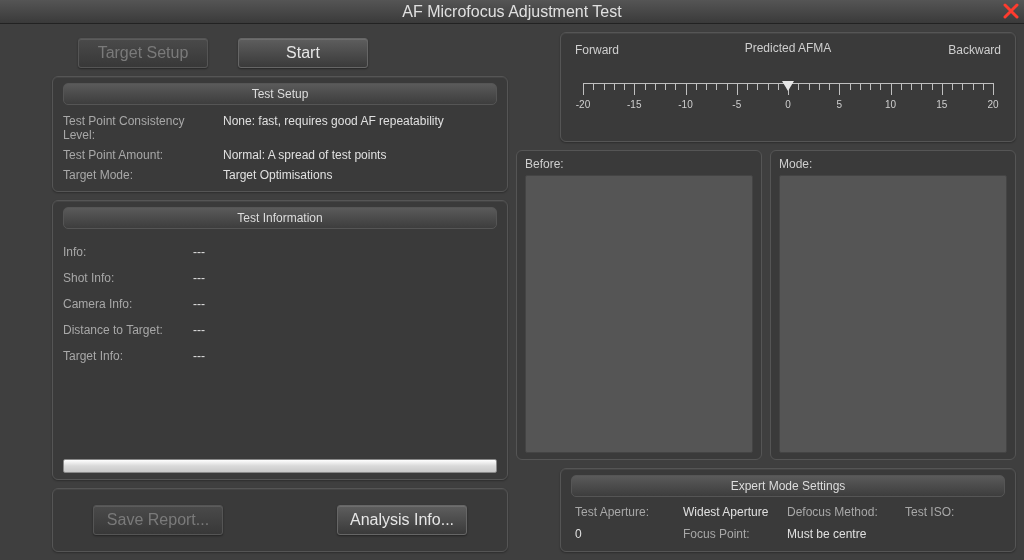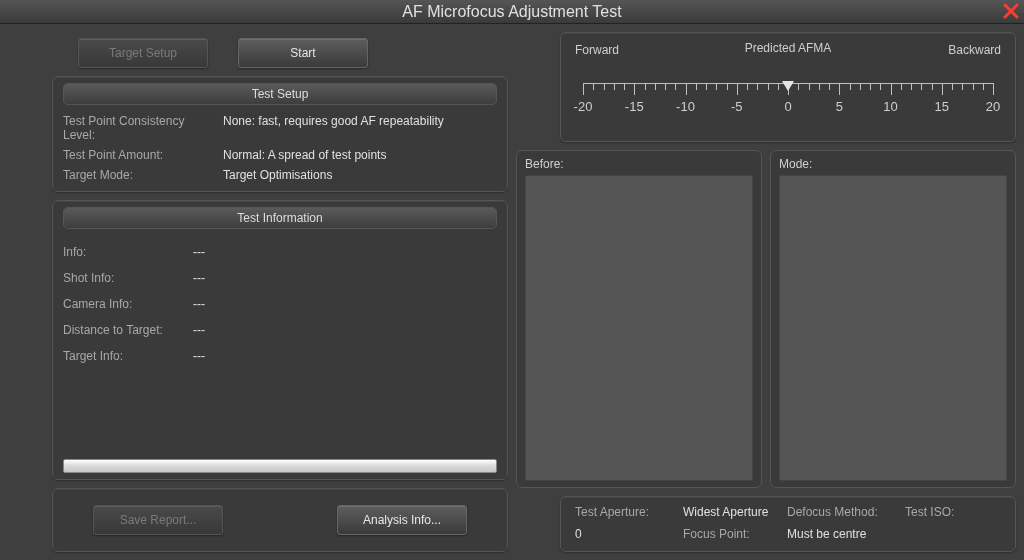--- a/index.html
+++ b/index.html
@@ -50,21 +50,21 @@
     margin-bottom: 6px;
     font-size: 12px;
   }
   .btn {
     display: inline-flex; align-items: center; justify-content: center;
     min-width: 130px; height: 30px;
     background: linear-gradient(to bottom, #5e5e5e 0%, #3a3a3a 100%);
     border: 1px solid #666;
     border-radius: 3px;
     color: #e6e6e6;
-    font-size: 12px;
+    font-size: 16px;
     cursor: pointer;
     box-shadow: 0 1px 2px rgba(0,0,0,0.4), inset 0 1px 0 rgba(255,255,255,0.1);
   }
   .btn.disabled {
     color: #7a7a7a;
     background: linear-gradient(to bottom, #4a4a4a 0%, #383838 100%);
     border-color: #555;
     cursor: default;
   }
   .top-buttons {
@@ -101,21 +101,21 @@
     margin: 26px 12px 0 12px;
     height: 40px;
   }
   .ruler-line {
     position: absolute; top: 0; left: 0; right: 0;
     height: 1px; background: #c0c0c0;
   }
   .tick { position: absolute; top: 0; width: 1px; background: #c0c0c0; }
   .tick.major { height: 12px; }
   .tick.minor { height: 7px; }
-  .tick-label { position: absolute; top: 16px; transform: translateX(-50%); font-size: 13px; color: #cfcfcf; }
+  .tick-label { position: absolute; top: 16px; transform: translateX(-50%); font-size: 10px; color: #cfcfcf; }
   .marker {
     position: absolute; top: -2px; transform: translateX(-50%);
     width: 0; height: 0;
     border-left: 6px solid transparent;
     border-right: 6px solid transparent;
     border-top: 10px solid #e6e6e6;
   }
   .preview-row { display: flex; gap: 8px; flex: 1; }
   .preview {
     flex: 1;
@@ -283,20 +283,21 @@
         <div class="label">Before:</div>
         <div class="box"></div>
       </div>
       <div class="preview">
         <div class="label">Mode:</div>
         <div class="box"></div>
       </div>
     </div>
 
     <div class="panel expert">
+      <div class="panel-header">Expert Mode Settings</div>
       <div class="grid">
         <div class="gk">Test Aperture:</div>
         <div class="gv">Widest Aperture</div>
         <div class="gk">Defocus Method:</div>
         <div class="gk">Test ISO:</div>
         <div class="gv">0</div>
         <div class="gk">Focus Point:</div>
         <div class="gv">Must be centre</div>
       </div>
     </div>

